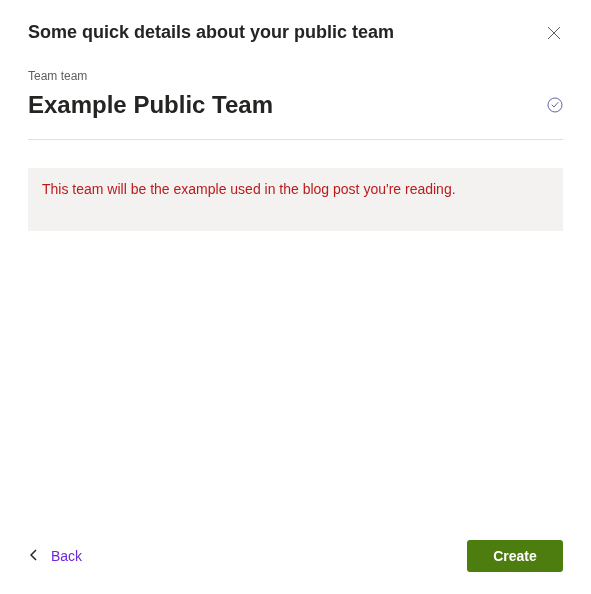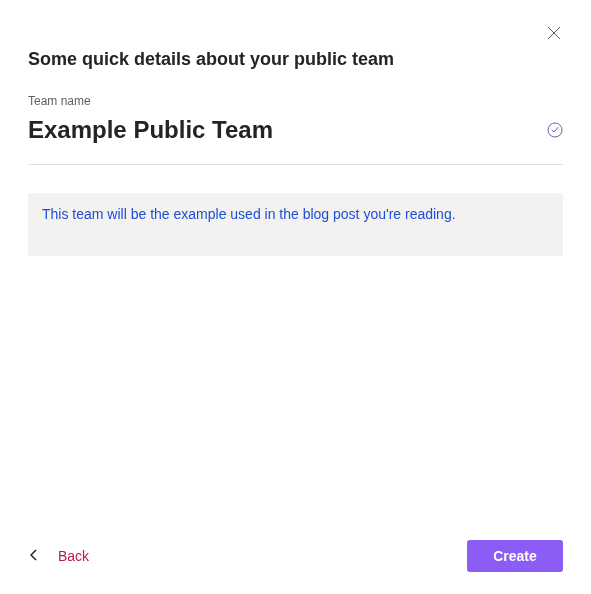--- a/index.html
+++ b/index.html
@@ -20,21 +20,20 @@
     .header {
       display: flex;
       justify-content: space-between;
       align-items: flex-start;
       margin-bottom: 24px;
     }
     .dialog-title {
       font-size: 18px;
       font-weight: 700;
       color: #252423;
-      margin-top: 27px;
     }
     .close-btn {
       background: none;
       border: none;
       cursor: pointer;
       padding: 2px;
       display: flex;
       align-items: center;
       justify-content: center;
       margin-top: 2px;
@@ -79,55 +78,55 @@
     }
     .check-icon svg {
       width: 16px;
       height: 16px;
     }
     .description-box {
       background: #f3f2f1;
       border: none;
       padding: 12px 14px;
       font-size: 14px;
-      color: #1d4ed8;
+      color: #b91c1c;
       width: 100%;
       min-height: 62px;
       font-family: inherit;
       resize: none;
       outline: none;
       line-height: 1.4;
     }
     .footer {
       margin-top: auto;
       display: flex;
       justify-content: space-between;
       align-items: center;
     }
     .back-btn {
       background: none;
       border: none;
       cursor: pointer;
       display: flex;
       align-items: center;
-      gap: 20px;
+      gap: 13px;
       font-size: 14px;
-      color: #be185d;
+      color: #6d28d9;
       padding: 6px 2px;
       font-family: inherit;
     }
     .back-btn svg {
       width: 8px;
       height: 12px;
       stroke: #252423;
       stroke-width: 1.5;
       fill: none;
     }
     .create-btn {
-      background: #8b5cf6;
+      background: #4d7c0f;
       color: #ffffff;
       border: none;
       border-radius: 3px;
       padding: 0 22px;
       height: 32px;
       font-size: 14px;
       font-weight: 600;
       cursor: pointer;
       font-family: inherit;
       min-width: 96px;
@@ -142,21 +141,21 @@
     <span>
       <svg viewBox="0 0 14 14">
         <line x1="1" y1="1" x2="13" y2="13"></line>
         <line x1="13" y1="1" x2="1" y2="13"></line>
       </svg>
     </span>
   </button>
 </div>
 
 <div class="field-group">
-  <label class="field-label">Team name</label>
+  <label class="field-label">Team team</label>
   <div class="team-name-row">
     <input type="text" class="team-name-input" value="Example Public Team" style="">
     <span class="check-icon">
       <svg viewBox="0 0 16 16">
         <circle cx="8" cy="8" r="7" fill="none" stroke="#6264a7" stroke-width="1"></circle>
         <path d="M5 8 L7 10 L11 5.5" fill="none" stroke="#6264a7" stroke-width="1" stroke-linecap="round" stroke-linejoin="round"></path>
       </svg>
     </span>
   </div>
 </div>

